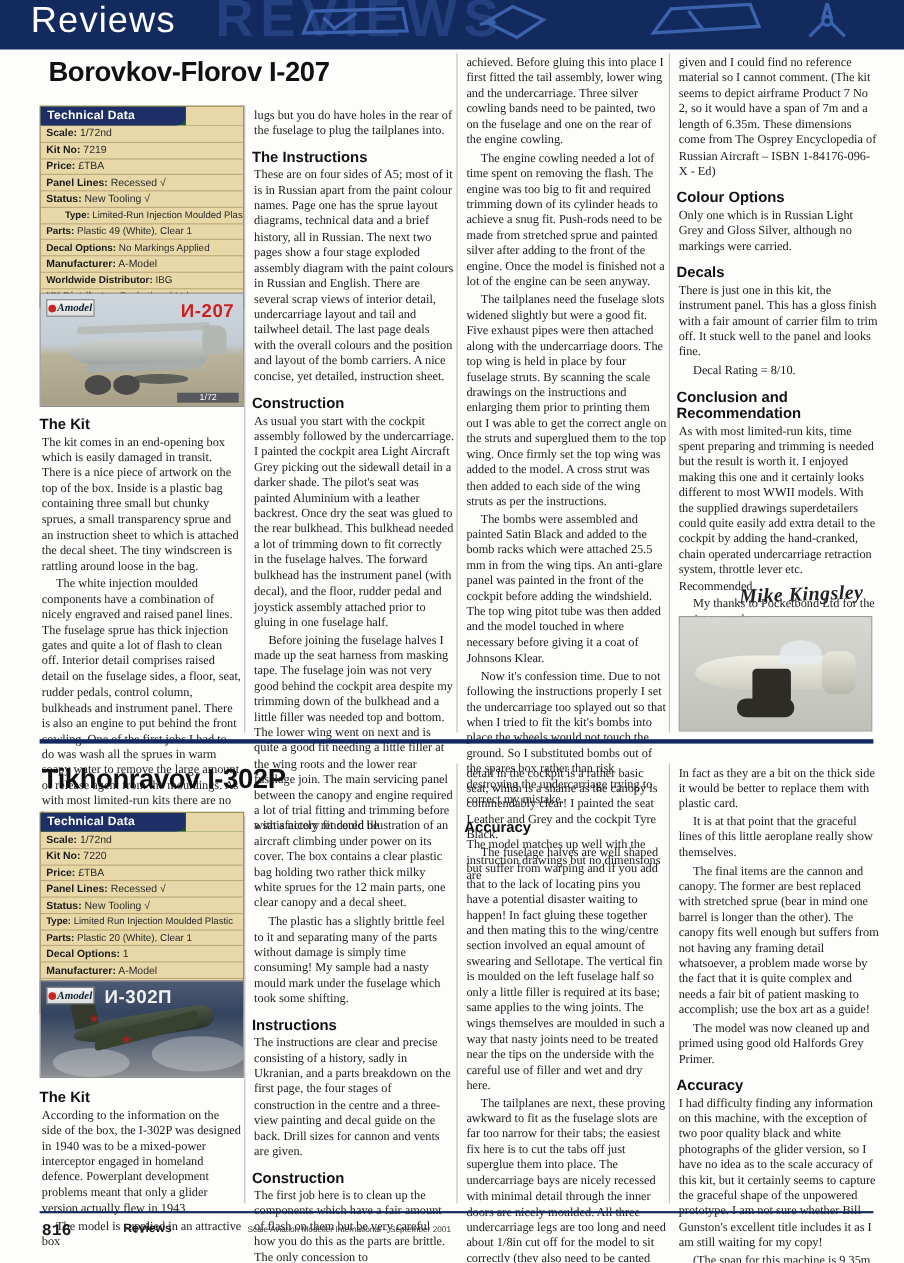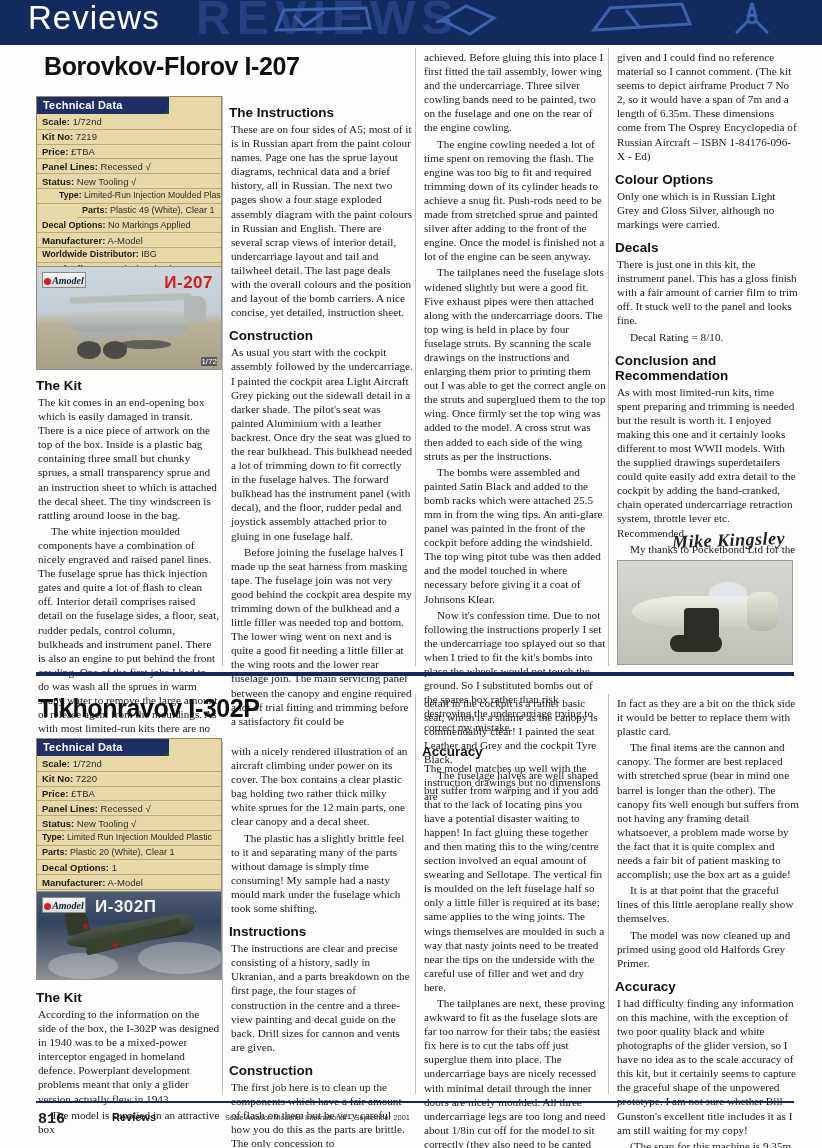--- a/index.html
+++ b/index.html
@@ -165,21 +165,21 @@
     font-size: 17px;
     letter-spacing: 0.5px;
   }
   .boxart .scale-badge {
     position: absolute;
     right: 4px; bottom: 3px;
     font-family: "Liberation Sans", sans-serif;
     font-size: 8px;
     color: #ffffff;
     background: rgba(20,30,60,.55);
-    padding: 0 0;
+    padding: 0 20px;
   }
 
   
   .art207 { background: linear-gradient(#cfd7dd 0%, #c3ccd4 45%, #b9b39a 55%, #a79f86 100%); }
   .art207 .plane-body {
     position: absolute;
     left: 14%; top: 40%;
     width: 68%; height: 26%;
     background: linear-gradient(#cfd2cf,#9aa09c);
     border-radius: 46% 18% 18% 46% / 60% 40% 40% 60%;
@@ -398,21 +398,21 @@
       <div class="tab-fill"></div>
       <div class="tab-label">Technical Data</div>
     </div>
     <div class="tech-rows">
       <div class="tech-row"><b>Scale:</b> <span class="val">1/72nd</span></div>
       <div class="tech-row"><b>Kit No:</b> <span class="val">7219</span></div>
       <div class="tech-row"><b>Price:</b> <span class="val">£TBA</span></div>
       <div class="tech-row"><b>Panel Lines:</b> <span class="val">Recessed √</span></div>
       <div class="tech-row"><b>Status:</b> <span class="val">New Tooling √</span></div>
       <div class="tech-row" style="font-size:8.7px;padding-left:22px;"><b>Type:</b> <span class="val">Limited-Run Injection Moulded Plastic</span></div>
-      <div class="tech-row" style="font-size:9px;margin-left:40px;"><b>Parts:</b> <span class="val">Plastic 49 (White), Clear 1</span></div>
+      <div class="tech-row" style="font-size:9px;"><b>Parts:</b> <span class="val">Plastic 49 (White), Clear 1</span></div>
       <div class="tech-row" style="font-size:9px;"><b>Decal Options:</b> <span class="val">No Markings Applied</span></div>
       <div class="tech-row"><b>Manufacturer:</b> <span class="val">A-Model</span></div>
       <div class="tech-row" style="font-size:9px;"><b>Worldwide Distributor:</b> <span class="val">IBG</span></div>
       <div class="tech-row" style="font-size:9px;"><b>UK Distributor:</b> <span class="val">Pocketbond Ltd</span></div>
     </div>
   </div>
 
   <div class="boxart art207" style="left:36px; top:266px; width:186px; height:104px;">
     <div class="wing-top"></div>
     <div class="plane-body"></div>
@@ -425,20 +425,21 @@
     <div class="artcode" style="right:8px;top:6px;color:#cc2020;margin-left:32px;">И-207</div>
     <div class="scale-badge">1/72</div>
   </div>
 
   <div class="col" id="a1c1" style="left:36px; top:378px;">
       <h3 style="margin-top: 0px;">The Kit</h3>
       <p class="noindent">The kit comes in an end-opening box which is easily damaged in transit. There is a nice piece of artwork on the top of the box. Inside is a plastic bag containing three small but chunky sprues, a small transparency sprue and an instruction sheet to which is attached the decal sheet. The tiny windscreen is rattling around loose in the bag.</p>
       <p>The white injection moulded components have a combination of nicely engraved and raised panel lines. The fuselage sprue has thick injection gates and quite a lot of flash to clean off. Interior detail comprises raised detail on the fuselage sides, a floor, seat, rudder pedals, control column, bulkheads and instrument panel. There is also an engine to put behind the front cowling. One of the first jobs I had to do was wash all the sprues in warm soapy water to remove the large amount of release agent from the mouldings. As with most limited-run kits there are no locating</p>
     </div>
   <div class="col" id="a1c2" style="left:229px; top:96px;">
+      <p class="noindent">lugs but you do have holes in the rear of the fuselage to plug the tailplanes into.</p>
       <h3>The Instructions</h3>
       <p class="noindent">These are on four sides of A5; most of it is in Russian apart from the paint colour names. Page one has the sprue layout diagrams, technical data and a brief history, all in Russian. The next two pages show a four stage exploded assembly diagram with the paint colours in Russian and English. There are several scrap views of interior detail, undercarriage layout and tail and tailwheel detail. The last page deals with the overall colours and the position and layout of the bomb carriers. A nice concise, yet detailed, instruction sheet.</p>
       <h3>Construction</h3>
       <p class="noindent">As usual you start with the cockpit assembly followed by the undercarriage. I painted the cockpit area Light Aircraft Grey picking out the sidewall detail in a darker shade. The pilot's seat was painted Aluminium with a leather backrest. Once dry the seat was glued to the rear bulkhead. This bulkhead needed a lot of trimming down to fit correctly in the fuselage halves. The forward bulkhead has the instrument panel (with decal), and the floor, rudder pedal and joystick assembly attached prior to gluing in one fuselage half.</p>
       <p>Before joining the fuselage halves I made up the seat harness from masking tape. The fuselage join was not very good behind the cockpit area despite my trimming down of the bulkhead and a little filler was needed top and bottom. The lower wing went on next and is quite a good fit needing a little filler at the wing roots and the lower rear fuselage join. The main servicing panel between the canopy and engine required a lot of trial fitting and trimming before a satisfactory fit could be</p>
     </div>
   <div class="col" id="a1c3" style="left:422px; top:48px;">
       <p class="noindent">achieved. Before gluing this into place I first fitted the tail assembly, lower wing and the undercarriage. Three silver cowling bands need to be painted, two on the fuselage and one on the rear of the engine cowling.</p>
       <p>The engine cowling needed a lot of time spent on removing the flash. The engine was too big to fit and required trimming down of its cylinder heads to achieve a snug fit. Push-rods need to be made from stretched sprue and painted silver after adding to the front of the engine. Once the model is finished not a lot of the engine can be seen anyway.</p>
       <p>The tailplanes need the fuselage slots widened slightly but were a good fit. Five exhaust pipes were then attached along with the undercarriage doors. The top wing is held in place by four fuselage struts. By scanning the scale drawings on the instructions and enlarging them prior to printing them out I was able to get the correct angle on the struts and superglued them to the top wing. Once firmly set the top wing was added to the model. A cross strut was then added to each side of the wing struts as per the instructions.</p>
@@ -523,22 +524,22 @@
       <h3>Construction</h3>
       <p class="noindent">The first job here is to clean up the components which have a fair amount of flash on them but be very careful how you do this as the parts are brittle. The only concession to</p>
     </div>
   <div class="col" id="a2c3" style="left:422px; top:694px;">
       <p class="noindent">detail in the cockpit is a rather basic seat, which is a shame as the canopy is commendably clear! I painted the seat Leather and Grey and the cockpit Tyre Black.</p>
       <p>The fuselage halves are well shaped but suffer from warping and if you add that to the lack of locating pins you have a potential disaster waiting to happen! In fact gluing these together and then mating this to the wing/centre section involved an equal amount of swearing and Sellotape. The vertical fin is moulded on the left fuselage half so only a little filler is required at its base; same applies to the wing joints. The wings themselves are moulded in such a way that nasty joints need to be treated near the tips on the underside with the careful use of filler and wet and dry here.</p>
       <p>The tailplanes are next, these proving awkward to fit as the fuselage slots are far too narrow for their tabs; the easiest fix here is to cut the tabs off just superglue them into place. The undercarriage bays are nicely recessed with minimal detail through the inner doors are nicely moulded. All three undercarriage legs are too long and need about 1/8in cut off for the model to sit correctly (they also need to be canted forward slightly). For some reason the main undercarriage doors have holes drilled through them; these need to be filled.</p>
     </div>
   <div class="col" id="a2c4" style="left:615px; top:694px;">
       <p class="noindent">In fact as they are a bit on the thick side it would be better to replace them with plastic card.</p>
+      <p>It is at that point that the graceful lines of this little aeroplane really show themselves.</p>
       <p>The final items are the cannon and canopy. The former are best replaced with stretched sprue (bear in mind one barrel is longer than the other). The canopy fits well enough but suffers from not having any framing detail whatsoever, a problem made worse by the fact that it is quite complex and needs a fair bit of patient masking to accomplish; use the box art as a guide!</p>
-      <p>It is at that point that the graceful lines of this little aeroplane really show themselves.</p>
       <p>The model was now cleaned up and primed using good old Halfords Grey Primer.</p>
       <h3>Accuracy</h3>
       <p class="noindent">I had difficulty finding any information on this machine, with the exception of two poor quality black and white photographs of the glider version, so I have no idea as to the scale accuracy of this kit, but it certainly seems to capture the graceful shape of the unpowered prototype. I am not sure whether Bill Gunston's excellent title includes it as I am still waiting for my copy!</p>
       <p>(The span for this machine is 9.35m (31ft 4in) and it is 8.708m (28ft 6 7/8in) long. These</p>
     </div>
 
   <div class="colrule" style="left:222px; top:742px; height:352px;"></div>
   <div class="colrule" style="left:415px; top:694px; height:400px;"></div>
   <div class="colrule" style="left:608px; top:694px; height:400px;"></div>
 

